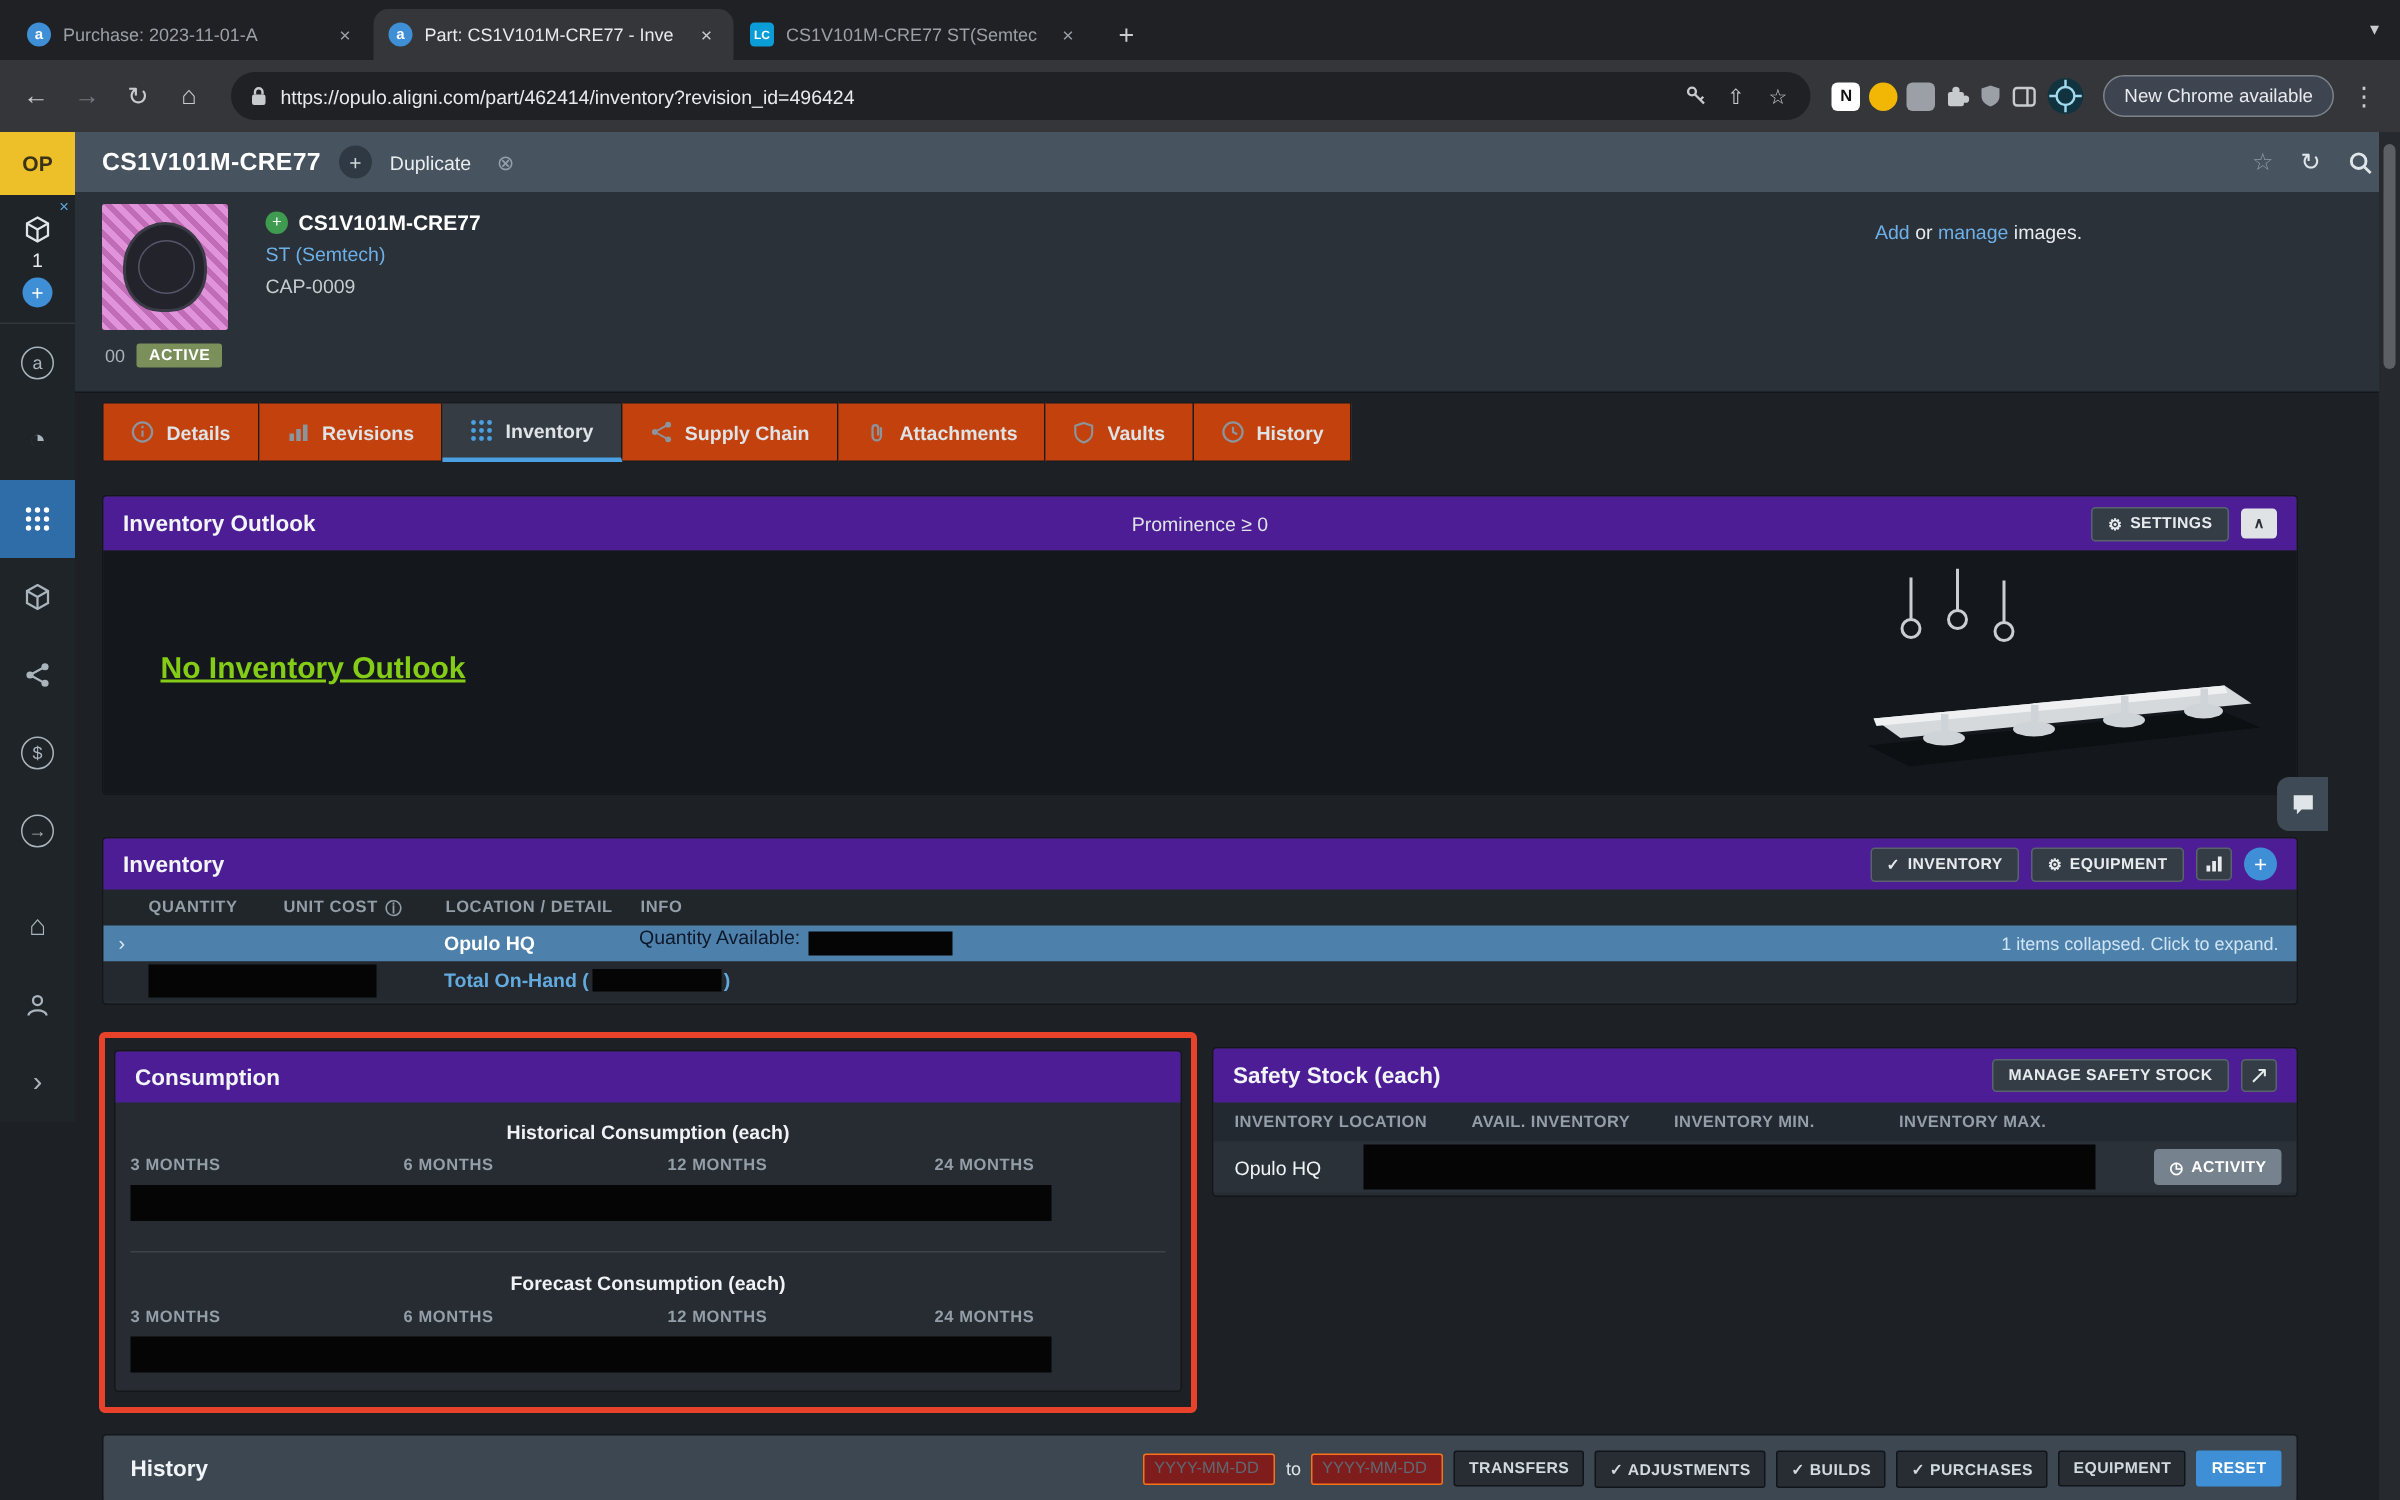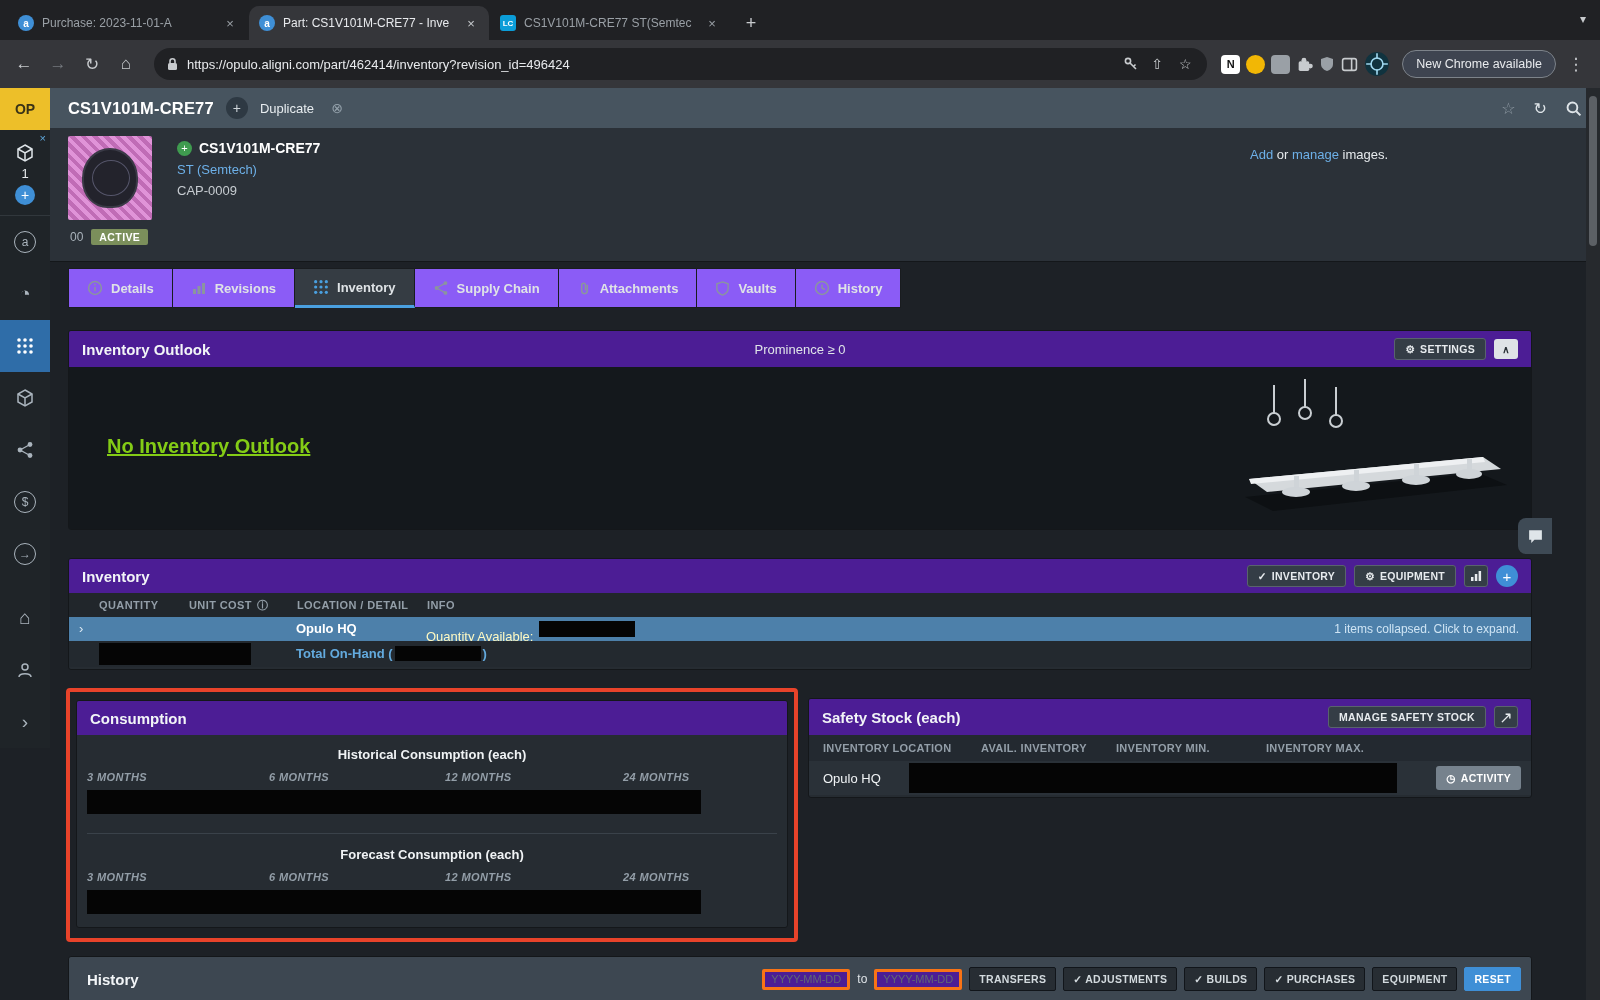--- a/index.html
+++ b/index.html
@@ -64,21 +64,21 @@
   .name-row { display:flex; align-items:center; gap:7px; }
   .green-plus { width:15px; height:15px; border-radius:50%; background:#3f9b4f; color:#fff; font-size:11px; display:flex; align-items:center; justify-content:center; }
   .pname { font-size:14px; font-weight:bold; color:#fff; }
   .mfr { font-size:13px; color:#6db0e8; }
   .ipn { font-size:13px; color:#c7ccd1; }
   .desc-block { position:absolute; left:685px; top:8px; width:560px; font-size:13.5px; color:#e6eaed; line-height:21px; }
   .images-note { position:absolute; left:1200px; top:19px; font-size:13px; color:#e6eaed;text-align:center; }
   .lnk { color:#6db0e8; }
 
   .apptabs { position:absolute; left:18px; top:140px; height:40px; display:flex; }
-  .atab { height:40px; display:flex; align-items:center; gap:8px; padding:0 18px; background:#8b5cf6; border:1px solid #191c1f; border-left:none; font-size:13px; font-weight:bold; color:#dfe3e6; }
+  .atab { height:40px; display:flex; align-items:center; gap:8px; padding:0 18px; background:#c2410c; border:1px solid #191c1f; border-left:none; font-size:13px; font-weight:bold; color:#dfe3e6; }
   .atab:first-child { border-left:1px solid #191c1f; }
   .atab.active { background:#353c43; border-bottom:3px solid #4aa0e0; }
 
   .panel { position:absolute; background:#262c32; border:1px solid #14171a; border-radius:3px; }
   .phd { height:36px; background:#4c1d95; display:flex; align-items:center; padding:0 13px; gap:8px; position:relative; border-radius:2px 2px 0 0; }
   .phd .ptitle { font-size:15px; font-weight:bold; color:#f2f5f7; }
   .phd .center { position:absolute; left:0; right:0; text-align:center; font-size:13px; color:#dfe4e8; pointer-events:none; }
   .phd .right { margin-left:auto; display:flex; align-items:center; gap:8px; }
   .mini-btn { display:flex; align-items:center; gap:5px; background:#343d46; border:1px solid #59636d; color:#e7ebee; font-size:10.5px; font-weight:bold; padding:4px 10px; border-radius:3px; letter-spacing:.3px; }
   .collapse-btn { width:24px; height:20px; background:#dfe3e6; color:#2b3136; border-radius:3px; display:flex; align-items:center; justify-content:center; font-size:10px; font-weight:bold; }
@@ -89,43 +89,43 @@
   .outlook-body { position:relative; height:162px; background:#14181c; }
   .no-outlook { position:absolute; left:38px; top:68px; font-size:20px; font-weight:bold; color:#84cc16;text-decoration:underline; }
   .illus { position:absolute; right:22px; top:12px; }
 
   
   .inv-colhdr { height:24px; background:#21262b; display:grid; grid-template-columns:90px 108px 130px auto; padding-left:30px; align-items:center; font-size:11px; font-weight:bold; color:#939ea8; letter-spacing:.4px; }
   .inv-colhdr .c { display:flex; align-items:center; gap:5px; }
   .row-blue { height:24px; background:#4d80aa; position:relative; }
   .row-blue .chev { position:absolute; left:10px; top:4px; color:#dce9f4; font-size:13px; }
   .row-blue .loc { position:absolute; left:227px; top:4px; font-size:13px; font-weight:bold; color:#fff; }
-  .row-blue .qlabel { position:absolute; left:357px; top:12px; font-size:13px; color:#fef9c3; }
+  .row-blue .qlabel { position:absolute; left:357px; top:0; font-size:13px; color:#0f172a; }
   .row-blue .note { position:absolute; right:12px; top:5px; font-size:12px; color:#cfe4f4; }
   .row-total { height:26px; background:#23292f; position:relative; }
   .row-total .tlabel { position:absolute; left:227px; top:5px; font-size:13px; font-weight:bold; color:#63aade; display:flex; align-items:center; }
   .redact { background:#050505; display:inline-block; }
 
   
   .cons-body { padding:12px 10px; }
   .cons-sub { font-size:13px; font-weight:bold; color:#f0f3f5; margin-bottom:9px;text-align:center; }
-  .periods { display:grid; grid-template-columns:182px 176px 178px auto; font-size:11px; font-weight:bold; color:#939ea8; letter-spacing:.4px; margin-bottom:7px;font-style:italic; }
+  .periods { display:grid; grid-template-columns:182px 176px 178px auto; font-size:11px; font-weight:bold; color:#939ea8; letter-spacing:.4px; margin-bottom:7px; }
   .cons-divider { border-top:1px solid #3a424a; margin:15px 0 13px; }
 
   
   .ss-colhdr { height:26px; display:grid; grid-template-columns:158px 135px 150px auto; padding-left:14px; align-items:center; background:#232930; font-size:11px; font-weight:bold; color:#939ea8; letter-spacing:.3px; }
   .ss-row { height:34px; background:#2a3138; position:relative; display:flex; align-items:center; }
   .ss-row .loc { font-size:13px; color:#f0f3f5; padding-left:14px; }
   .activity-btn { position:absolute; right:10px; top:5px; height:24px; background:#76828d; color:#fff; border-radius:3px; font-size:10.5px; font-weight:bold; display:flex; align-items:center; gap:5px; padding:0 10px; letter-spacing:.3px; }
 
   
   .hist { height:46px; background:#3d4751; display:flex; align-items:center; padding:0 10px 0 18px; gap:8px; }
   .hist .ptitle { font-size:15px; font-weight:bold; color:#f2f5f7; }
   .hist .right { margin-left:auto; display:flex; align-items:center; gap:7px; }
-  .date-in { width:88px; height:21px; background:#4c1d95; border:3px solid #f97316; border-radius:2px; color:#aab3bb; font-size:11px; padding:0 6px; font-family:"Liberation Sans",sans-serif; }
+  .date-in { width:88px; height:21px; background:#7f1d1d; border:1px solid #f97316; border-radius:2px; color:#aab3bb; font-size:11px; padding:0 6px; font-family:"Liberation Sans",sans-serif; }
   .date-in::placeholder { color:#5f6973; }
   .hto { font-size:12px; color:#dfe4e8; }
   .hbtn { background:#272d33; border:1px solid #11151a; color:#d3dade; font-size:10.5px; font-weight:bold; padding:5px 9px; border-radius:2px; letter-spacing:.3px; white-space:nowrap; }
   .hbtn.reset { background:#3f8fd6; border-color:#3f8fd6; color:#fff; }
 
   .redbox { position:absolute; left:16px; top:560px; width:732px; height:254px; border:4px solid #e8432a; border-radius:4px; z-index:50; pointer-events:none; }
   .fab { position:absolute; left:1468px; top:390px; width:34px; height:36px; background:#3e4a55; border-radius:8px 0 0 8px; display:flex; align-items:center; justify-content:center; z-index:40; }
 
   .scrollbar { position:absolute; right:0; top:88px; width:14px; height:912px; background:#26292d; z-index:60; }
   .scroll-thumb { position:absolute; left:3px; top:8px; width:8px; height:150px; background:#5c6065; border-radius:4px; }

